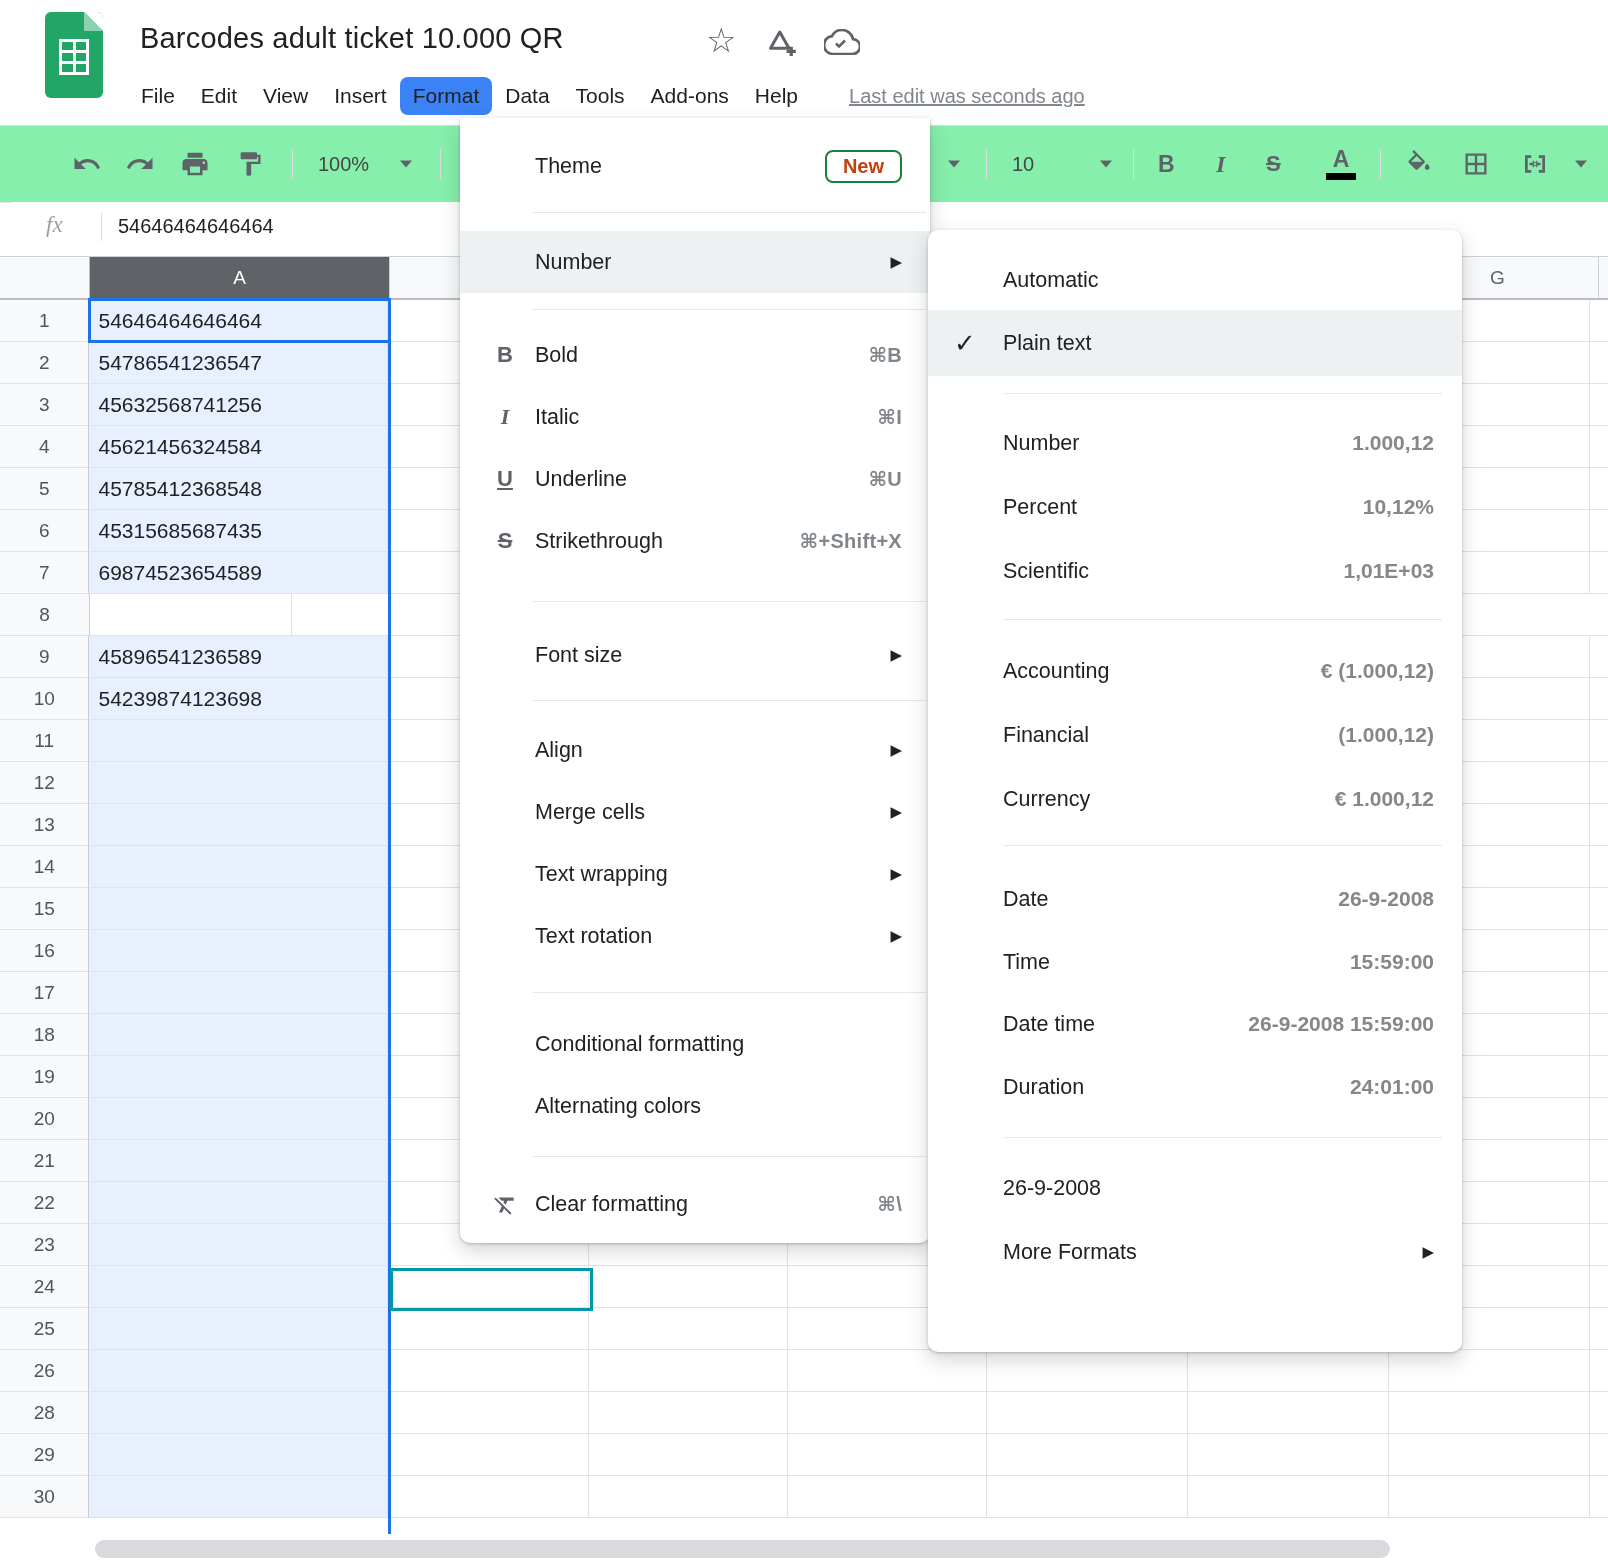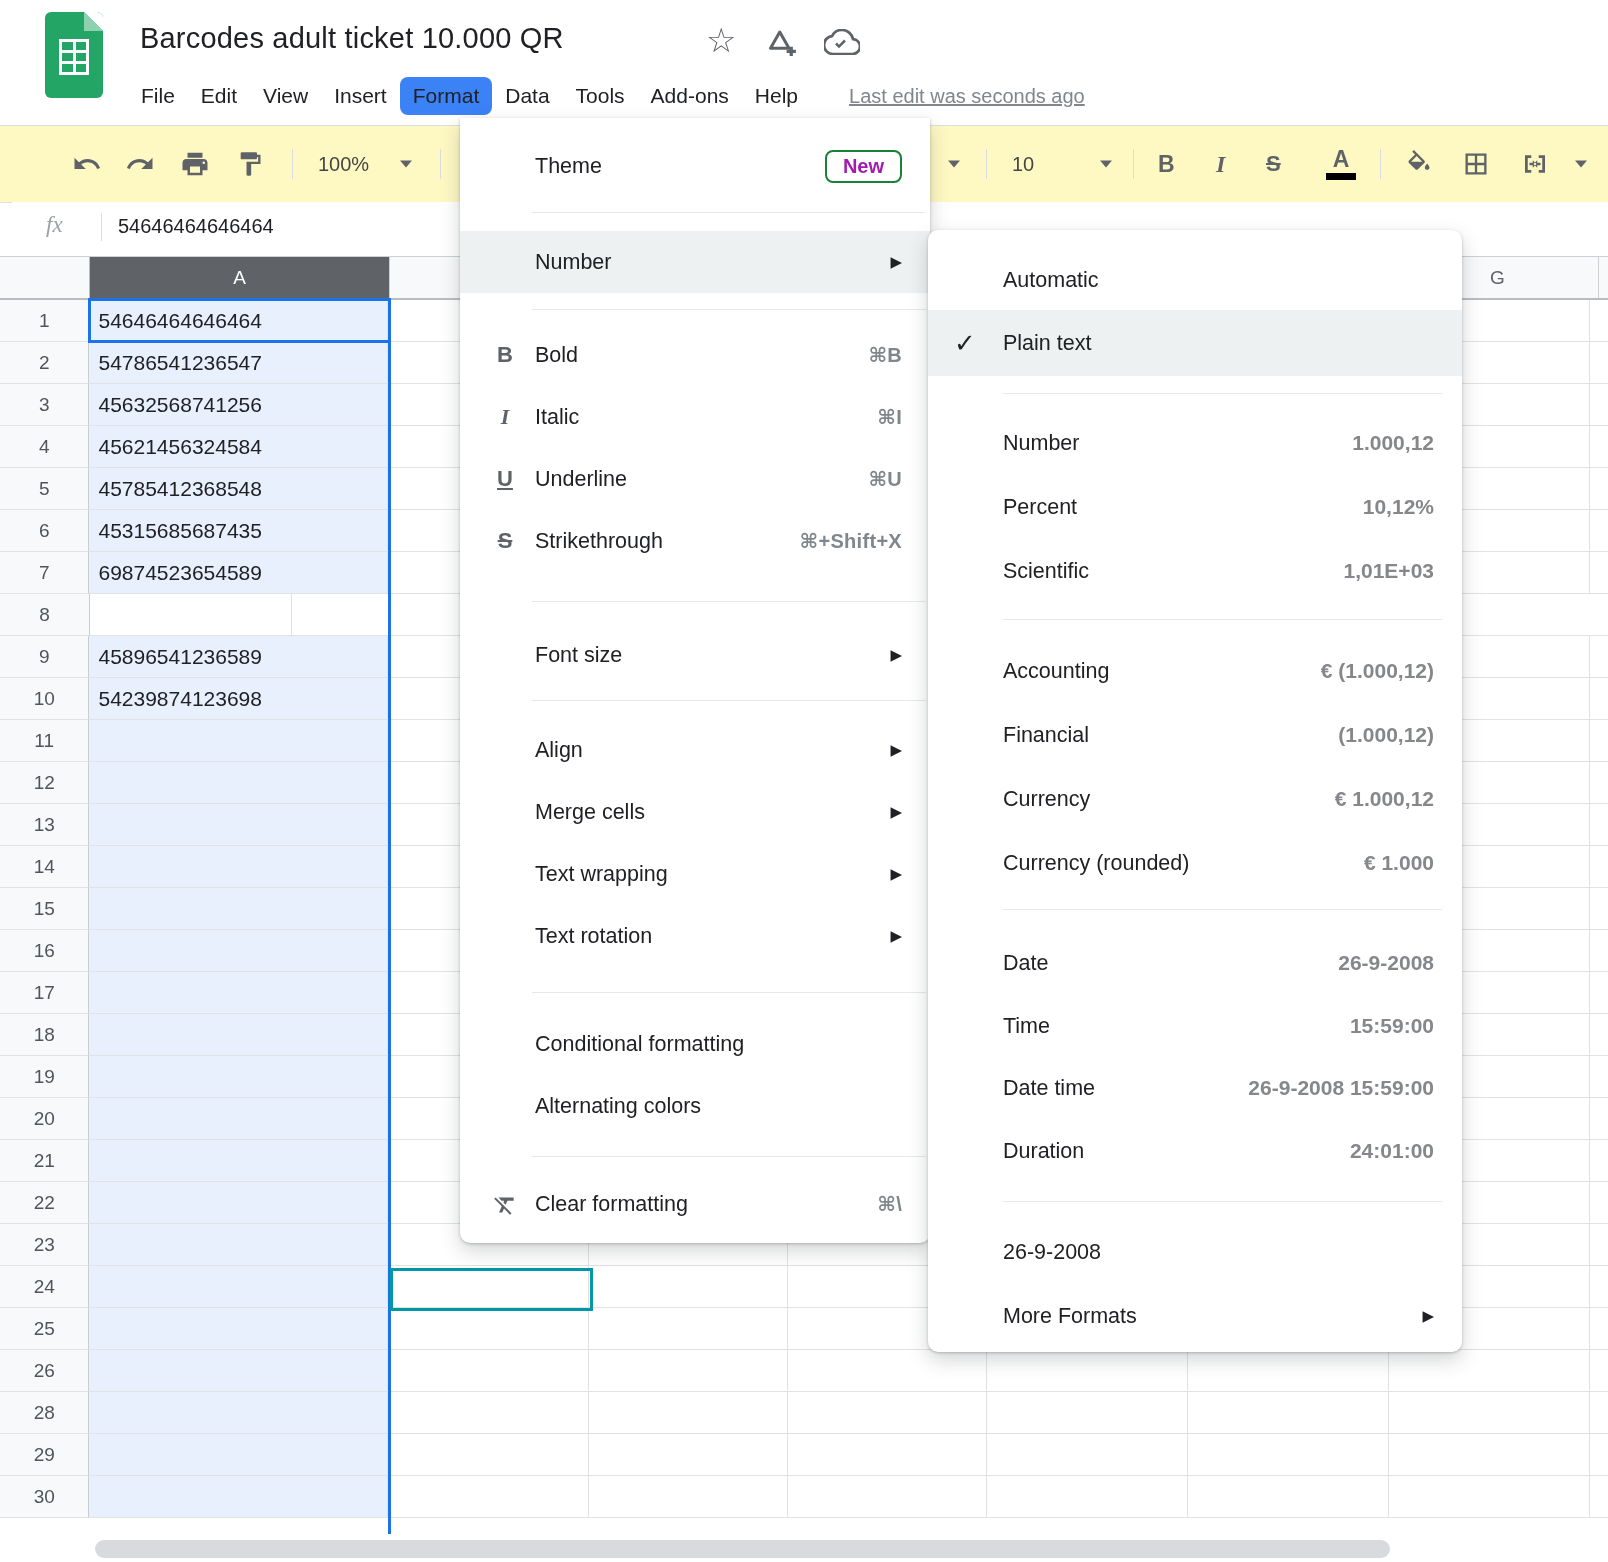--- a/index.html
+++ b/index.html
@@ -15,21 +15,21 @@
              display:grid;grid-template-columns:1fr 1fr;grid-template-rows:1fr 1fr 1fr;gap:3px;padding:3px;box-sizing:border-box}
   .logo .tbl div{background:#23a566}
   .doctitle{position:absolute;left:140px;top:22px;font-size:29px;font-weight:500;letter-spacing:.2px}
   .dicon{position:absolute;top:26px;color:#5f6368}
   .menubar{position:absolute;left:128px;top:74px;height:44px;display:flex;align-items:center;font-size:21px}
   .mitem{padding:7px 13px;border-radius:8px;cursor:default}
   .mitem.active{background:#3b82f6}
   .lastedit{margin-left:38px;color:#80868b;text-decoration:underline;font-size:20px}
 
   
-  #toolbar{position:absolute;top:126px;left:0;right:0;height:76px;background:#fef9c3;border-bottom:1px solid #e0e0e0}
+  #toolbar{position:absolute;top:126px;left:0;right:0;height:76px;background:#86efac;border-bottom:1px solid #e0e0e0}
   .tbtn{position:absolute;top:50%;transform:translateY(-50%);color:#5f6368;display:flex;align-items:center;justify-content:center}
   .tbtn svg{fill:#5f6368}
   .tsep{position:absolute;top:23px;width:1px;height:30px;background:#dadce0}
   .tlabel{font-size:20px;color:#444746}
   .caret{display:inline-block;width:0;height:0;border-left:6px solid transparent;border-right:6px solid transparent;border-top:7px solid #5f6368}
   .glyB{font-weight:700;font-size:23px}
   .glyI{font-style:italic;font-family:"Liberation Serif",serif;font-size:24px;font-weight:600}
   .glyS{font-size:22px;text-decoration:line-through;font-weight:600}
   .glyA{font-size:23px;font-weight:600;line-height:1}
   .abar{display:block;width:30px;height:7px;background:#000;margin-top:2px}
@@ -72,21 +72,21 @@
   .mi.hl{background:#eef1f2}
   .sc{margin-left:auto;color:#80868b;font-size:20px;font-weight:600;letter-spacing:.3px}
   .arr{margin-left:auto;color:#202124;font-size:15px}
   .micon{position:absolute;left:28px;width:34px;text-align:center;color:#5f6368;font-weight:700;font-size:22px}
   .micon.u{text-decoration:underline}
   .micon.st{text-decoration:line-through;font-weight:600}
   .micon.it{font-style:italic;font-family:"Liberation Serif",serif}
   .mdiv{height:1px;background:#e6e8ea}
   .fdv{margin-left:72px;margin-right:4px}
   .sdv{margin-left:75px;margin-right:20px}
-  .badge{margin-left:auto;color:#a21caf;border:2px solid #188038;border-radius:8px;padding:3px 16px;font-size:20px;font-weight:600}
+  .badge{margin-left:auto;color:#c2410c;border:2px solid #188038;border-radius:8px;padding:3px 16px;font-size:20px;font-weight:600}
   .ex{margin-left:auto;color:#85878a;font-weight:600;font-size:21px}
   .chk{position:absolute;left:26px;font-size:26px;color:#202124;font-weight:400}
   .h56{height:56px}.h60{height:60px}.h62{height:62px}.h64{height:64px}.h66{height:66px}
 </style>
 </head>
 <body>
 
 <div id="appheader">
   <div class="logo">
     <div class="tbl">
@@ -647,24 +647,20 @@
     <span class="ex">€ (1.000,12)</span>
   </div>
   <div class="mi h64">
     <span>Financial</span>
     <span class="ex">(1.000,12)</span>
   </div>
   <div class="mi h64">
     <span>Currency</span>
     <span class="ex">€ 1.000,12</span>
   </div>
-  <div class="mi h64">
-    <span>Currency (rounded)</span>
-    <span class="ex">€ 1.000</span>
-  </div>
   <div class="mdiv sdv" style="margin-top:14px"></div>
   <div class="mi h64" style="margin-top:21px">
     <span>Date</span>
     <span class="ex">26-9-2008</span>
   </div>
   <div class="mi h62">
     <span>Time</span>
     <span class="ex">15:59:00</span>
   </div>
   <div class="mi h62">

